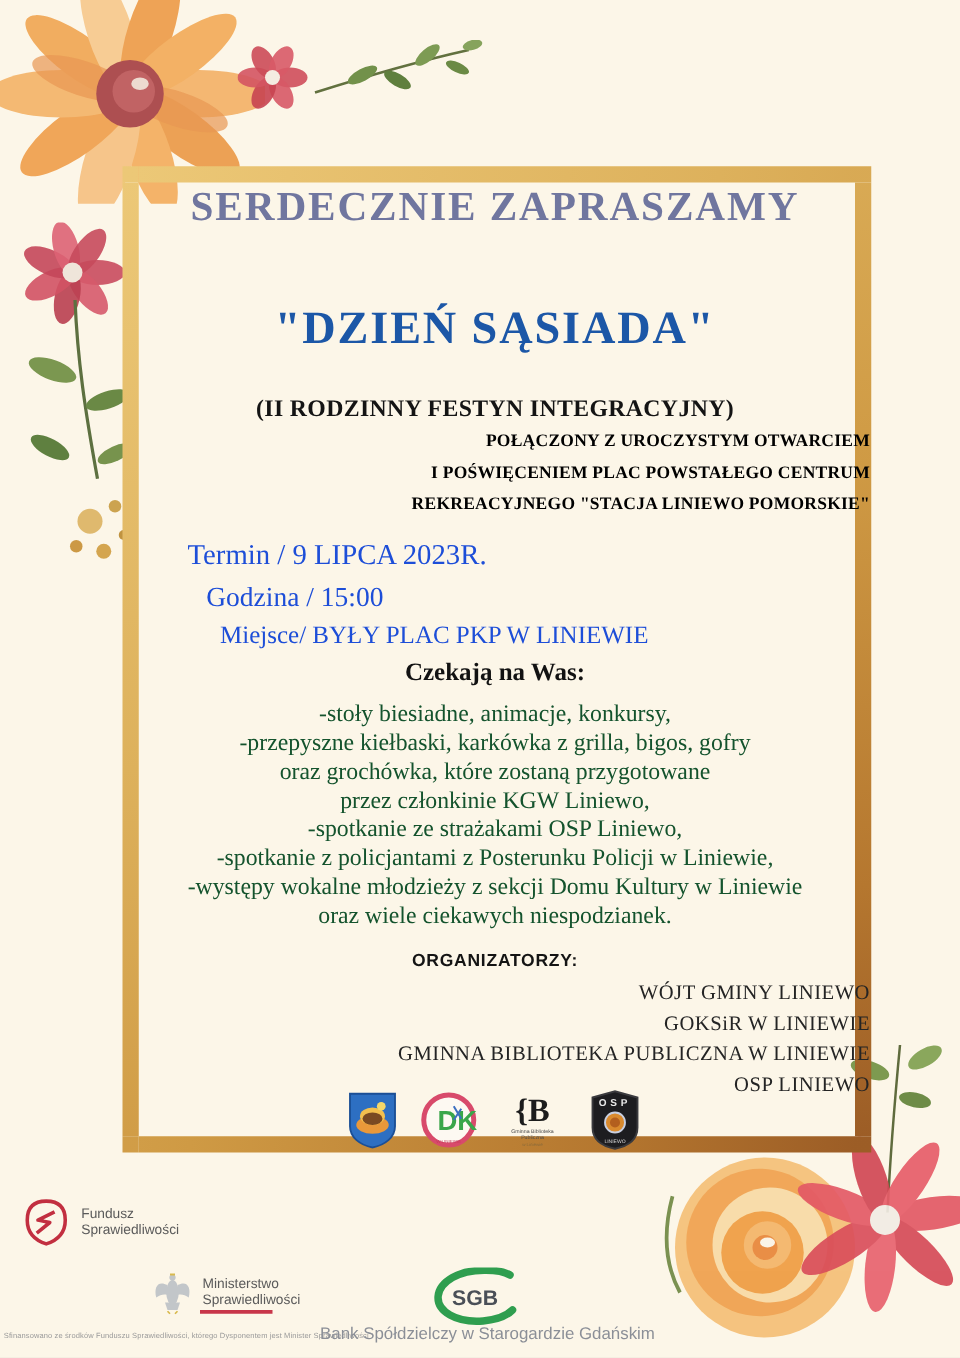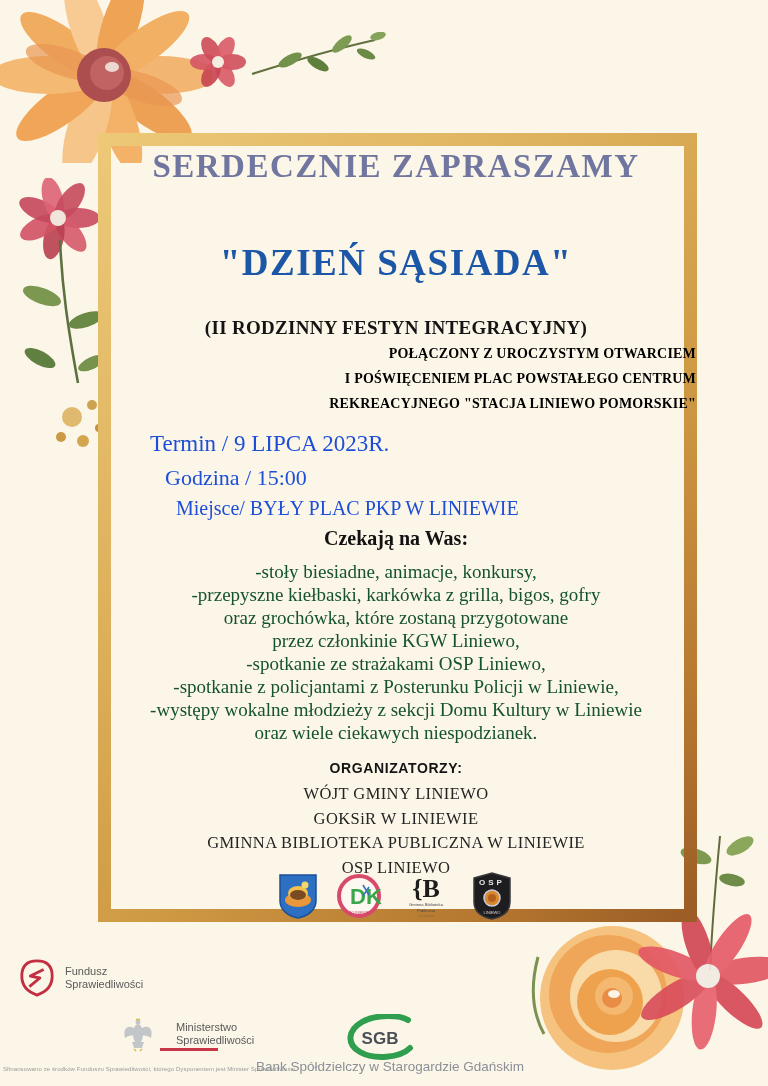--- a/index.html
+++ b/index.html
@@ -28,21 +28,21 @@
 
   .detail{position:absolute; font-weight:normal; color:#1d4ed8;}
   .detail-termin{left:150px; top:431px; font-size:23px;}
   .detail-godzina{left:165px; top:465px; font-size:22px;}
   .detail-miejsce{left:176px; top:497px; font-size:20px;}
 
   .program-heading{top:527px; font-size:20px; font-weight:bold; color:#121212;}
   .program-lines{top:560px; font-size:19px; color:#14532d; line-height:23px; font-weight:500;}
 
   .org-heading{top:760px; font-family:"Liberation Sans",sans-serif; font-size:14px; font-weight:bold; color:#141414; letter-spacing:.6px;}
-  .org-names{top:782px; font-size:16.5px; color:#242424; line-height:24.5px; letter-spacing:.4px;}
+  .org-names{top:782px; font-size:16.5px; color:#242424; line-height:24.5px; letter-spacing:.4px;text-align:right;}
 
   .logo-row{position:absolute; left:96px; top:872px; width:600px; display:flex; justify-content:center; align-items:center; gap:18px;}
   .logo-row svg{display:block;}
 
   
   .footer-label{font-family:"Liberation Sans",sans-serif; font-size:11px; color:#5a5a5a; line-height:13px;}
   .fineprint{position:absolute; left:3px; top:1066px; font-family:"Liberation Sans",sans-serif; font-size:6px; color:#9a9a9a; letter-spacing:.1px;}
   .bank-name{position:absolute; left:240px; top:1059px; width:300px; text-align:center;
     font-family:"Liberation Sans",sans-serif; font-size:13.5px; color:#8b8f97;}
   .red-underline{position:absolute; left:160px; top:1048px; width:58px; height:2.5px; background:#c8364a;}
@@ -216,21 +216,21 @@
     <svg width="38" height="40" viewBox="0 0 40 42">
       <path d="M20,3 C9,3 4,9 4,19 C4,30 11,36 20,39 C29,36 36,30 36,19 C36,9 31,3 20,3 Z" fill="none" stroke="#c22f40" stroke-width="3"></path>
       <path d="M27,12 L13,19 L23,21 L12,30" fill="none" stroke="#c22f40" stroke-width="3" stroke-linejoin="round"></path>
     </svg>
     <div class="footer-label">
       <div>Fundusz</div>
       <div>Sprawiedliwości</div>
     </div>
   </div>
 
-  <div class="abs" style="left:122px;top:1016px;display:flex;align-items:center;gap:22px">
+  <div class="abs" style="left:122px;top:1016px;display:flex;align-items:center;gap:8px">
     <svg width="32" height="36" viewBox="0 0 32 36">
       <g fill="#c2c6c9">
         <ellipse cx="16" cy="18" rx="5" ry="10"></ellipse>
         <path d="M12,12 C4,8 1,14 3,22 C6,20 9,19 12,20 Z"></path>
         <path d="M20,12 C28,8 31,14 29,22 C26,20 23,19 20,20 Z"></path>
         <path d="M10,26 L22,26 L20,32 L12,32 Z"></path>
       </g>
       <circle cx="16" cy="6" r="2.5" fill="#c2c6c9"></circle>
       <path d="M14,3.5 L18,3.5" stroke="#d8b94e" stroke-width="1.6"></path>
       <path d="M12,33 L14,35 M20,33 L18,35" stroke="#d8b94e" stroke-width="1.4"></path>

